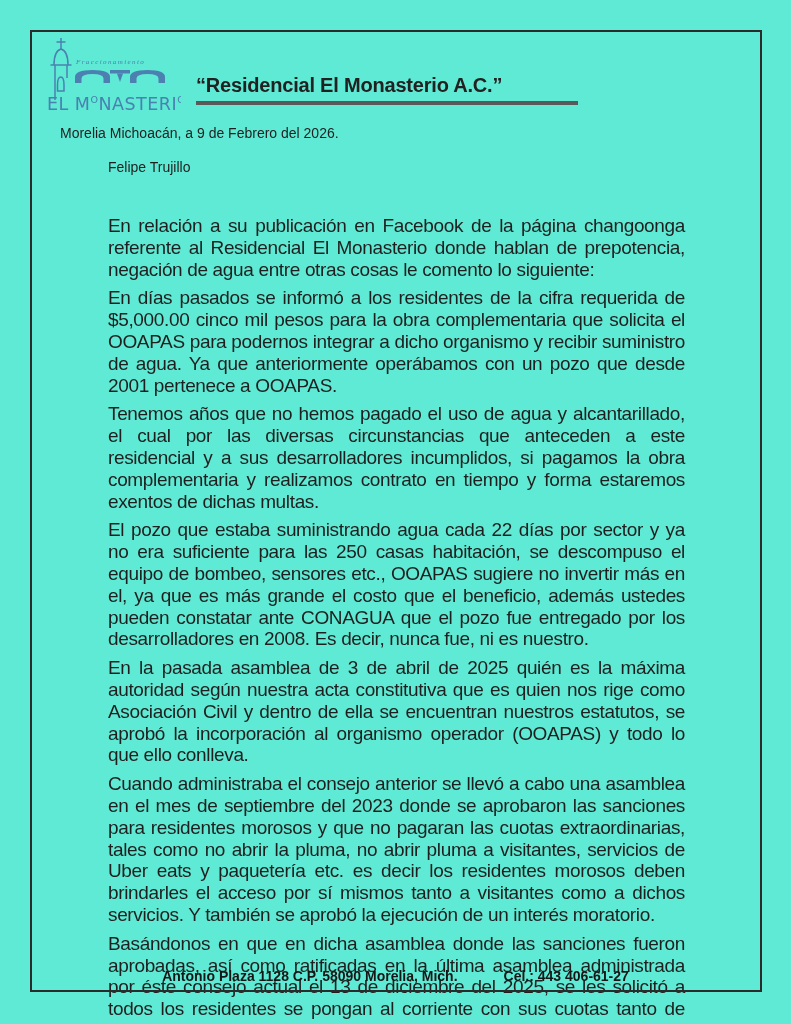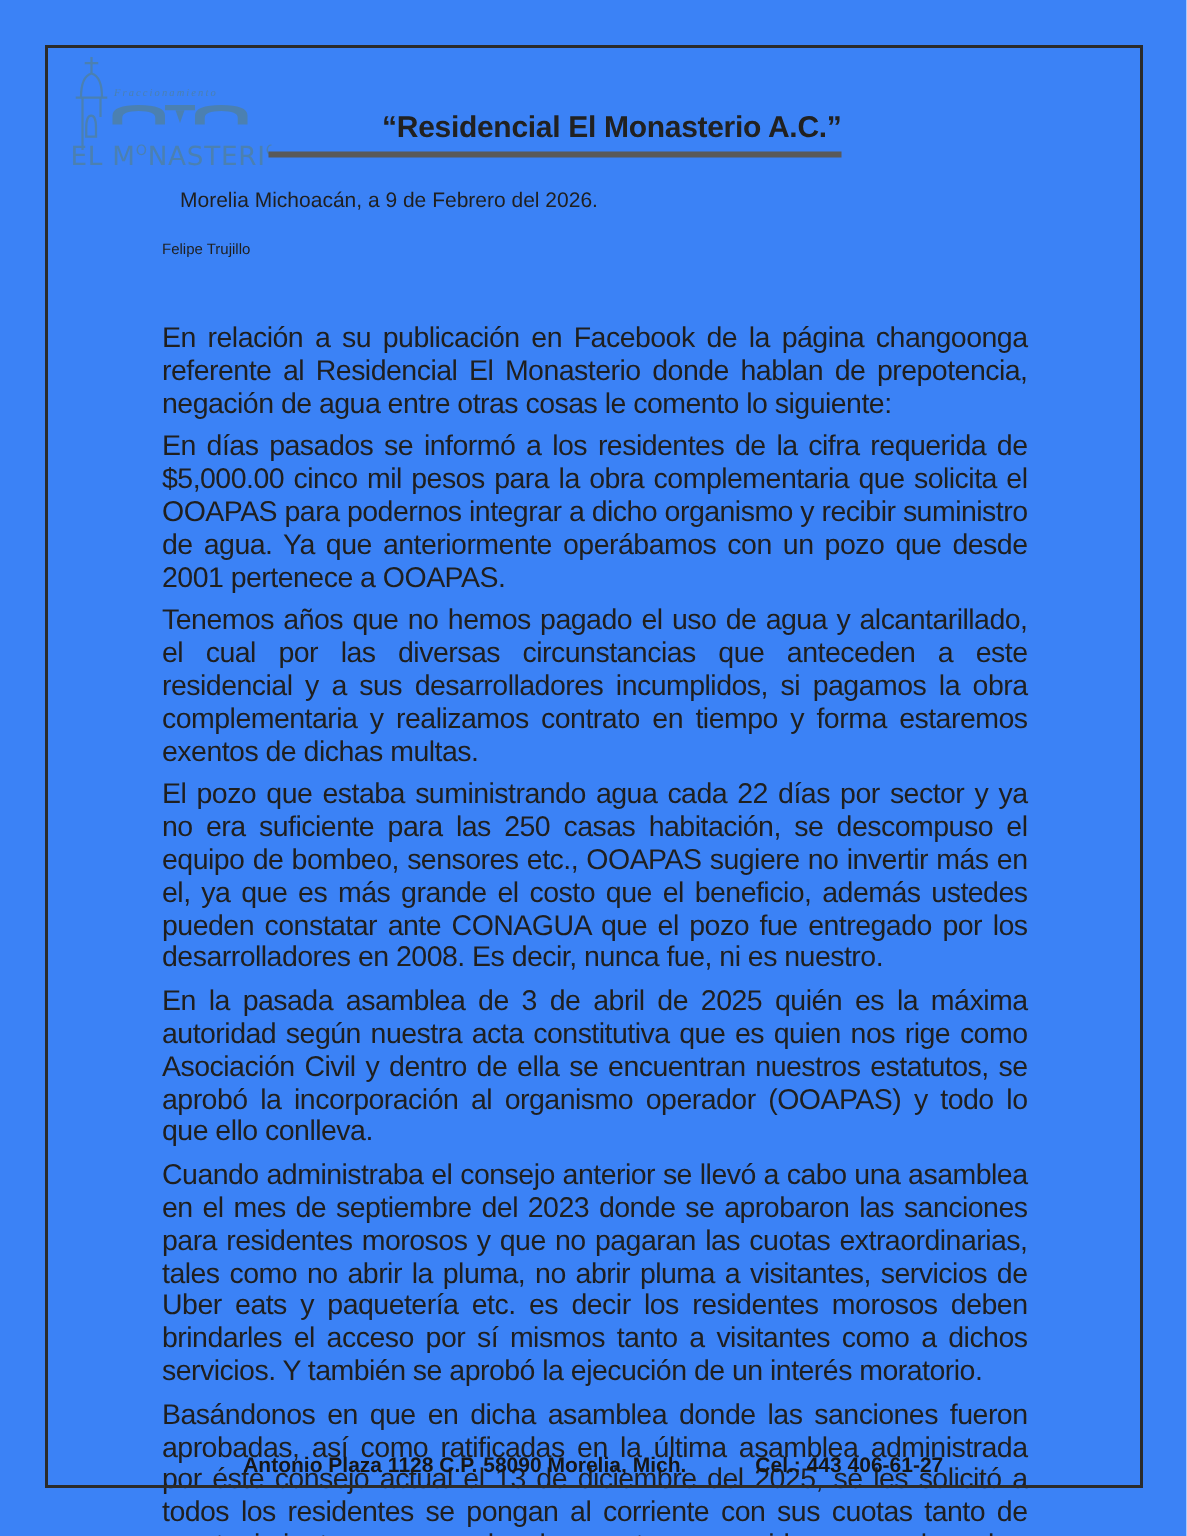--- a/index.html
+++ b/index.html
@@ -4,21 +4,21 @@
 <style>
   html, body {
     margin: 0;
     padding: 0;
     background: #ffffff;
   }
   .page {
     position: relative;
     width: 791px;
     height: 1024px;
-    background: #3b82f6;
+    background: #5eead4;
     font-family: "Liberation Sans", sans-serif;
     color: #1f1f1f;
     overflow: hidden;
   }
   .page-border {
     position: absolute;
     left: 30px;
     top: 30px;
     right: 29px;
     bottom: 32px;
@@ -32,47 +32,47 @@
   }
   .logo {
     position: absolute;
     left: 47px;
     top: 37px;
     width: 134px;
     height: 78px;
   }
   .title-block {
     position: absolute;
-    left: 179px;
+    left: 196px;
     top: 74px;
     width: 382px;
-    text-align: right;
+    text-align: left;
   }
   .page-title {
     font-size: 20px;
     font-weight: bold;
     letter-spacing: -0.2px;
     color: #212121;
     white-space: nowrap;
   }
   .title-underline {
     margin-top: 4px;
     height: 4px;
     background: #595959;
     width: 100%;
   }
   
   .date-line {
-    margin: 8px 106px 0 120px;
+    margin: 8px 106px 0 60px;
     font-size: 14px;
     line-height: 22px;
   }
   .recipient {
     margin: 12px 106px 0 108px;
-    font-size: 10px;
+    font-size: 14px;
     line-height: 22px;
   }
   .letter-body {
     margin: 37px 106px 0 108px;
     font-size: 19px;
     letter-spacing: -0.35px;
     line-height: 21.8px;
     text-align: justify;
   }
   .letter-body p {

